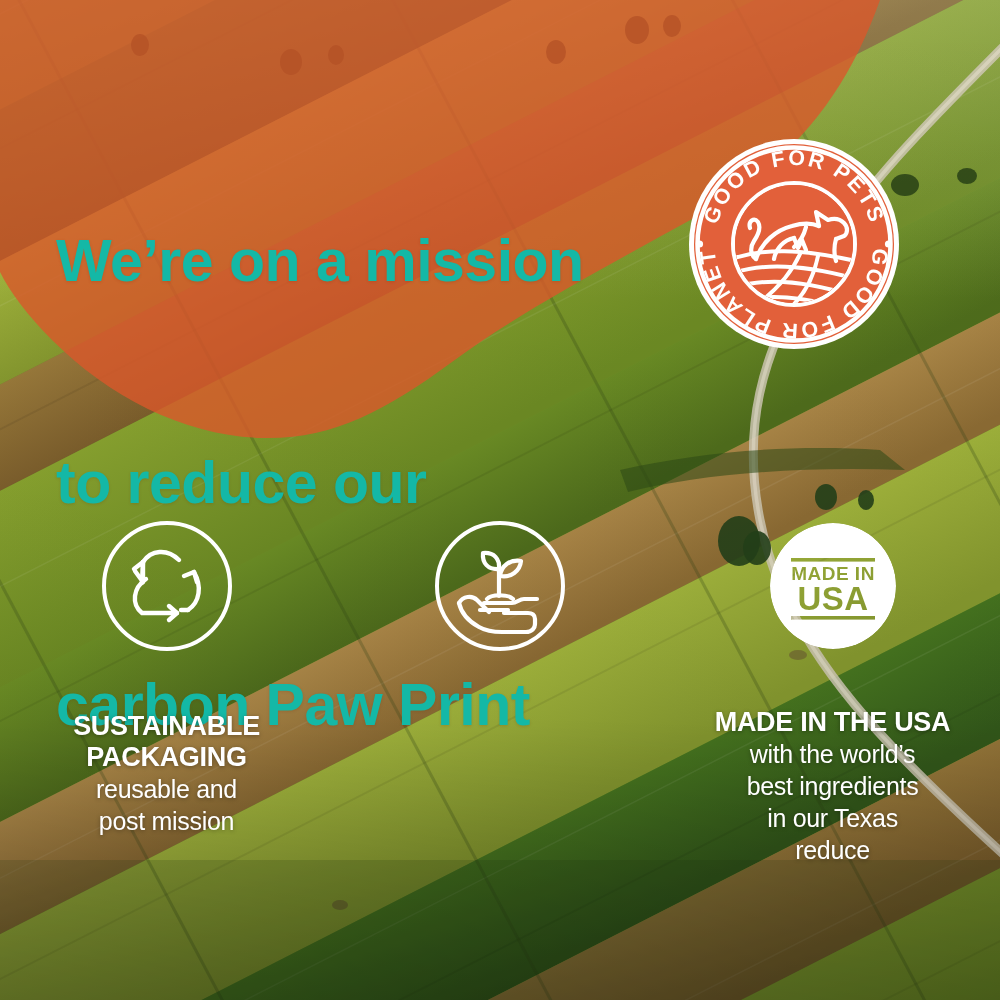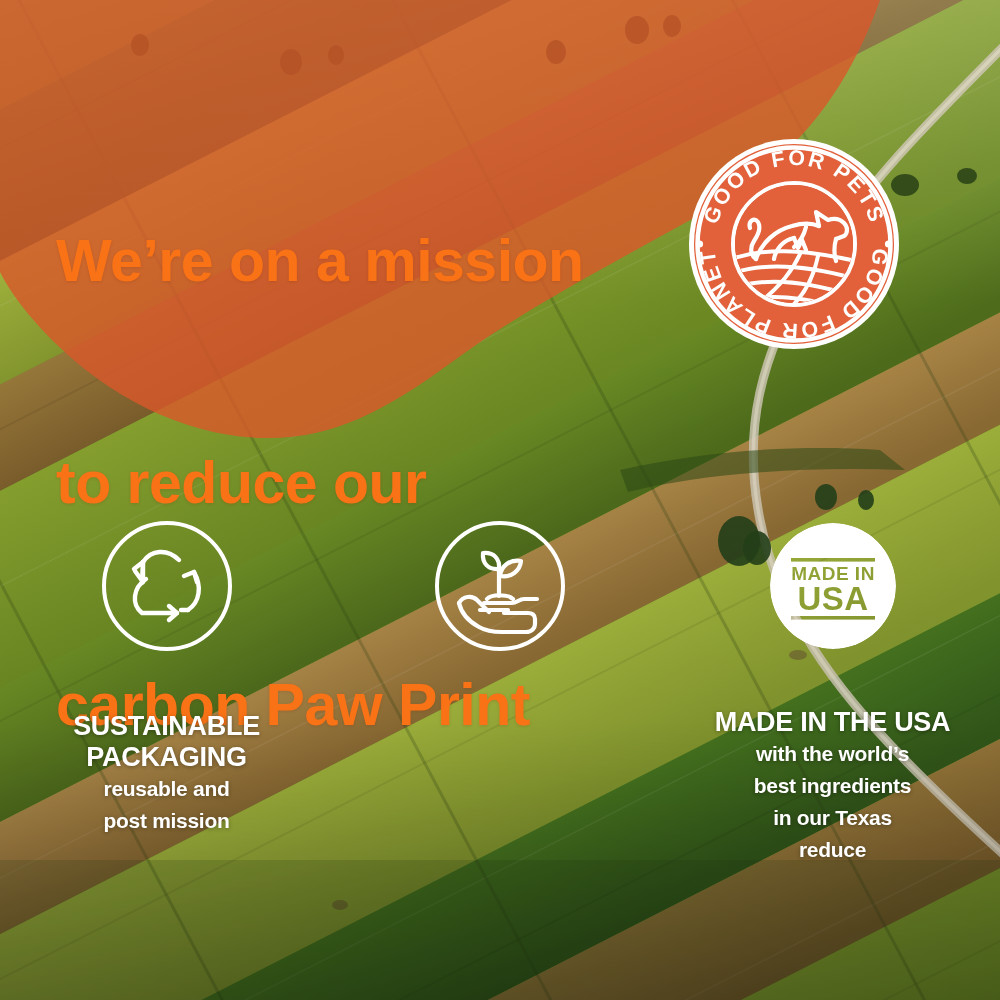--- a/index.html
+++ b/index.html
@@ -14,21 +14,21 @@
 
   
   #bg { position:absolute; inset:0; width:1000px; height:1000px; }
 
   
   #blob { position:absolute; inset:0; width:1000px; height:1000px; pointer-events:none; }
 
   
   .headline {
     position:absolute; left:56px; top:76px;
-    color:#f97316;
+    color:#14b8a6;
     font-size:59px;
     line-height:74px;
     font-weight:bold;
     letter-spacing:-0.5px;
     text-shadow:0 1px 3px rgba(120,40,10,.18);
     white-space:pre;
   }
   .headline .l { display:block; }
 
   
@@ -46,21 +46,21 @@
     text-align:center;
     color:#ffffff;
     width:318px;
     text-shadow:0 1px 4px rgba(0,0,0,.35);
   }
   .feat-title {
     font-size:27px; font-weight:bold; line-height:31px;
     letter-spacing:-0.3px;
   }
   .feat-desc {
-    font-size:21px; font-weight:bold; line-height:32px;
+    font-size:25px; font-weight:normal; line-height:32px;
     letter-spacing:-0.3px;
   }
   .f1 .feat-text { width:250px; }
   .f2 .feat-text { width:290px; }
   .f3 .feat-text { width:300px;margin-top:24px; }
 </style>
 </head>
 <body>
 
 <div id="stage">

